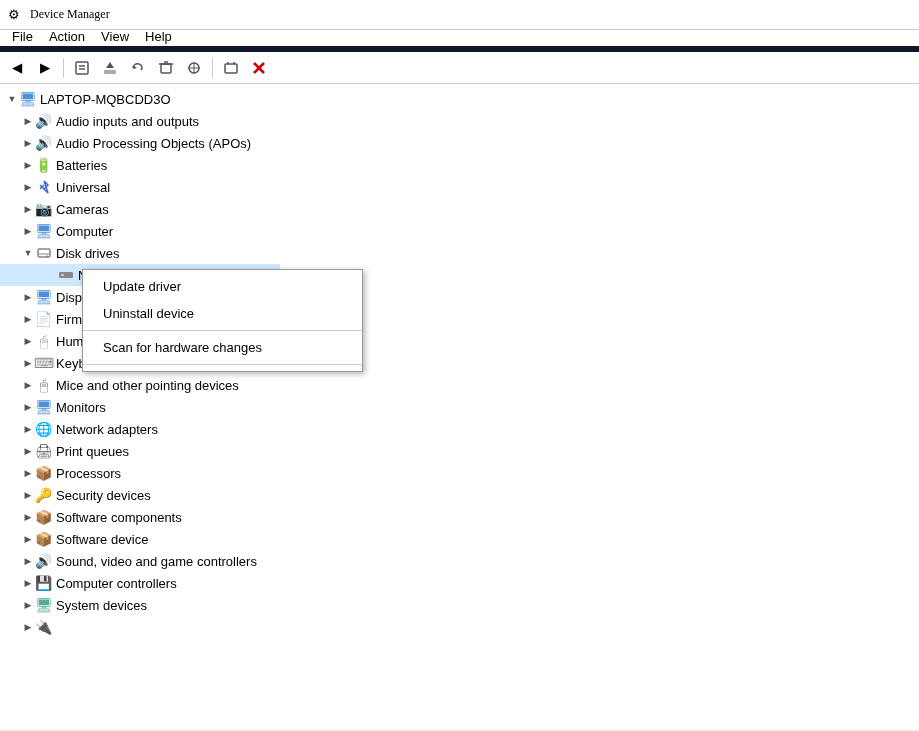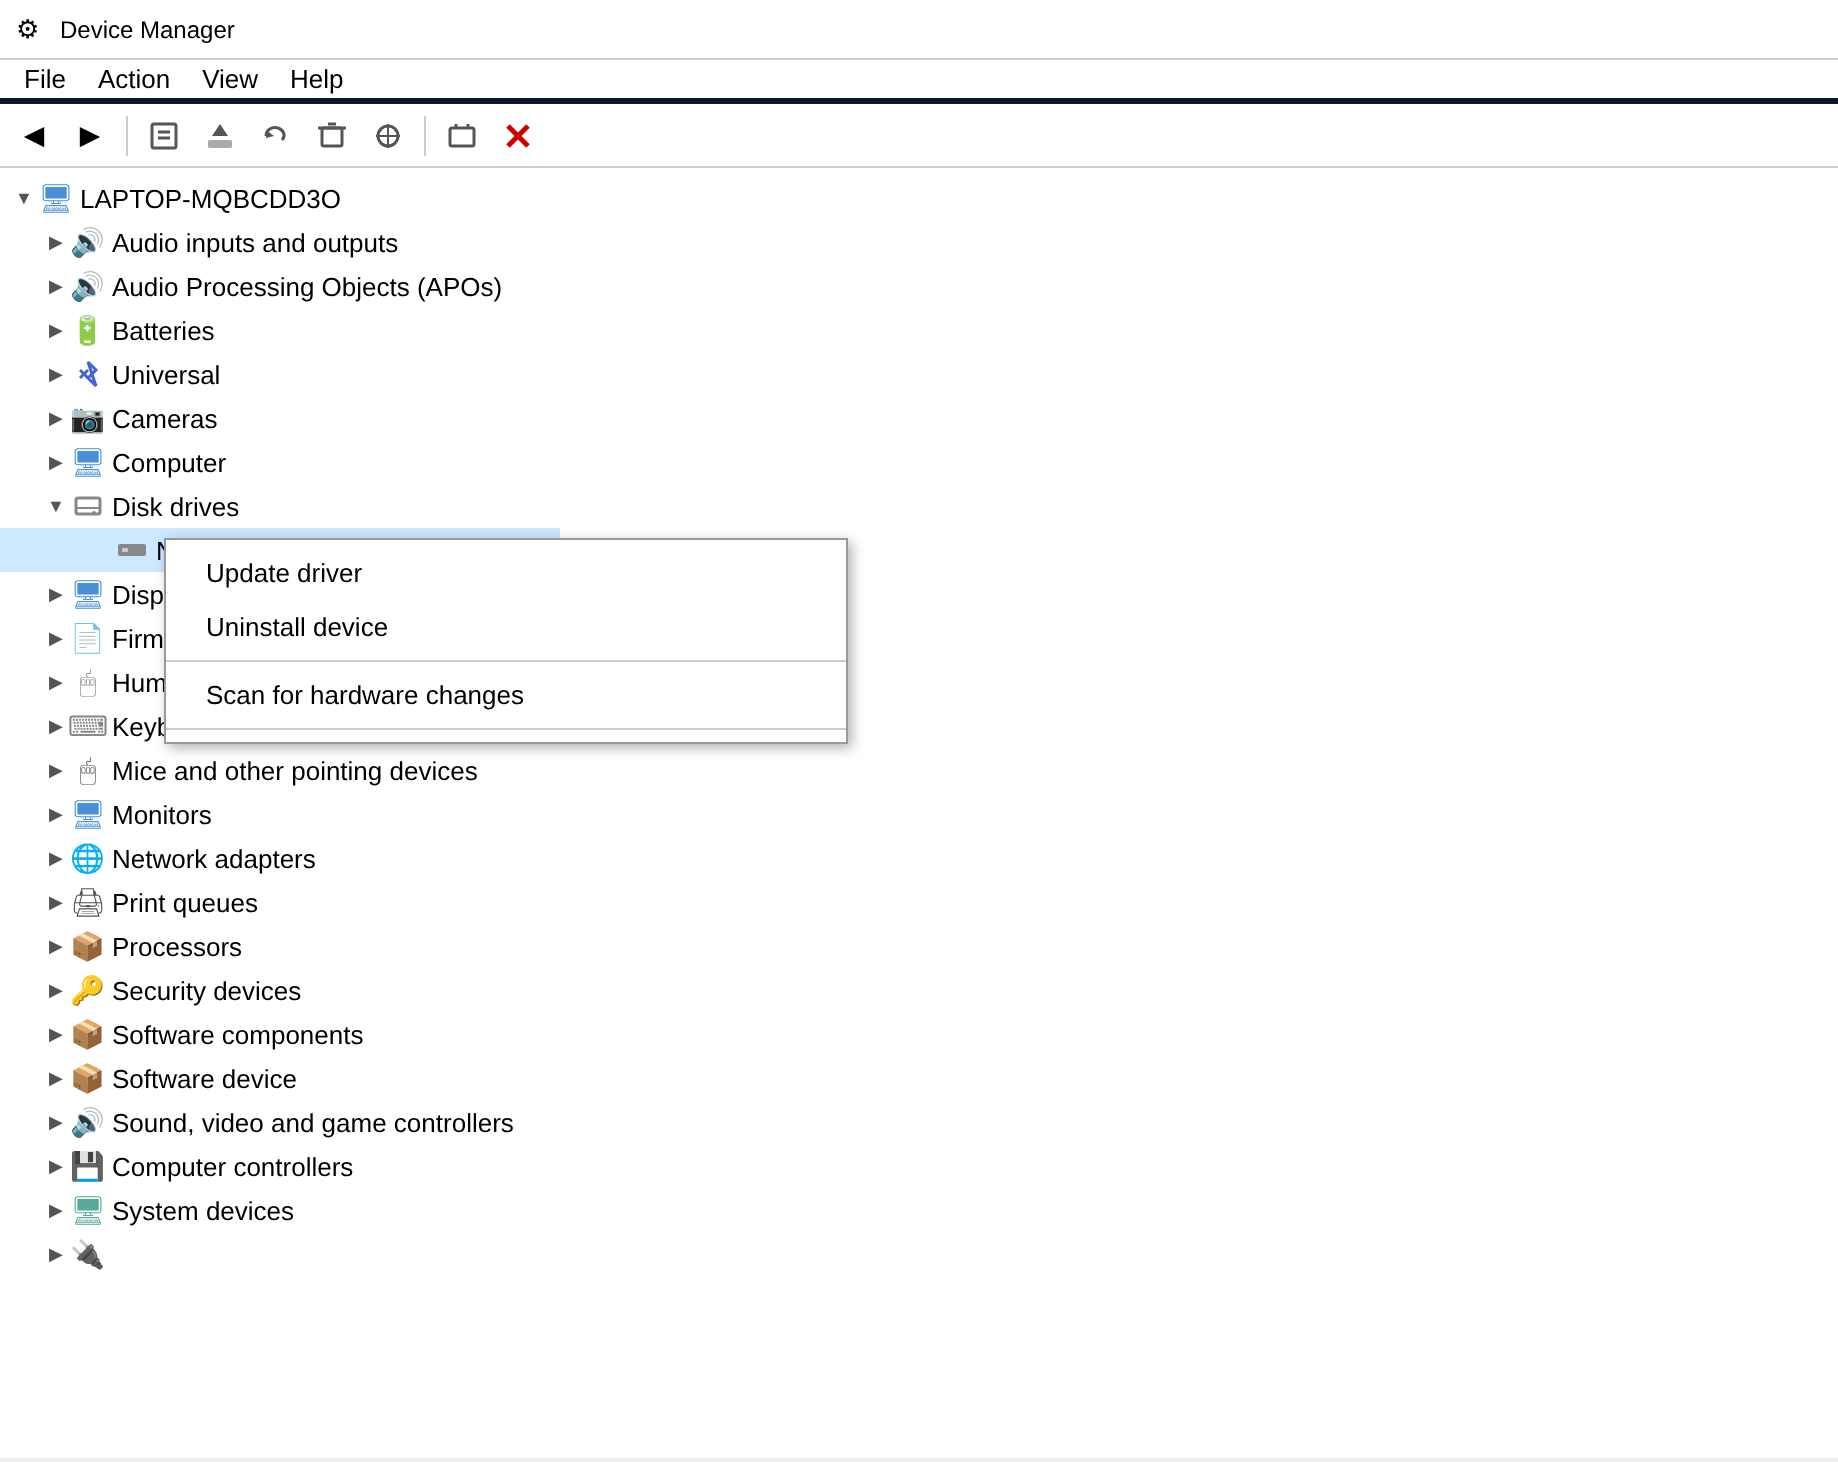--- a/index.html
+++ b/index.html
@@ -15,28 +15,28 @@
     .title-bar {
       height: 30px;
       background: #fff;
       display: flex;
       align-items: center;
       padding: 0 8px;
       border-bottom: 1px solid #ccc;
       gap: 6px;
     }
     .title-bar-icon { width: 16px; height: 16px; }
-    .title-bar-text { font-size: 12px; color: #000; }
+    .title-bar-text { font-size: 12px; color: #000; font-family: Liberation Serif, serif; }
     
     .menu-bar {
       height: 22px;
       background: #fff;
       display: flex;
       align-items: flex-end;
-      border-bottom: 3px solid #0f172a;
+      border-bottom: 6px solid #0f172a;
       padding: 0 4px;
     }
     .menu-item {
       padding: 2px 8px;
       cursor: pointer;
       font-size: 13px;
     }
     
     .toolbar {
       height: 32px;
@@ -103,21 +103,21 @@
       justify-content: center;
       font-size: 14px;
       flex-shrink: 0;
     }
     .tree-label { font-size: 13px; }
     
     .context-menu {
       position: absolute;
       top: 185px;
       left: 82px;
-      width: 342px;
+      width: 281px;
       background: #fff;
       border: 1px solid #999;
       box-shadow: 2px 2px 6px rgba(0,0,0,0.3);
       z-index: 100;
       padding: 3px 0;
     }
     .ctx-item {
       padding: 6px 20px;
       cursor: pointer;
       font-size: 13px;

